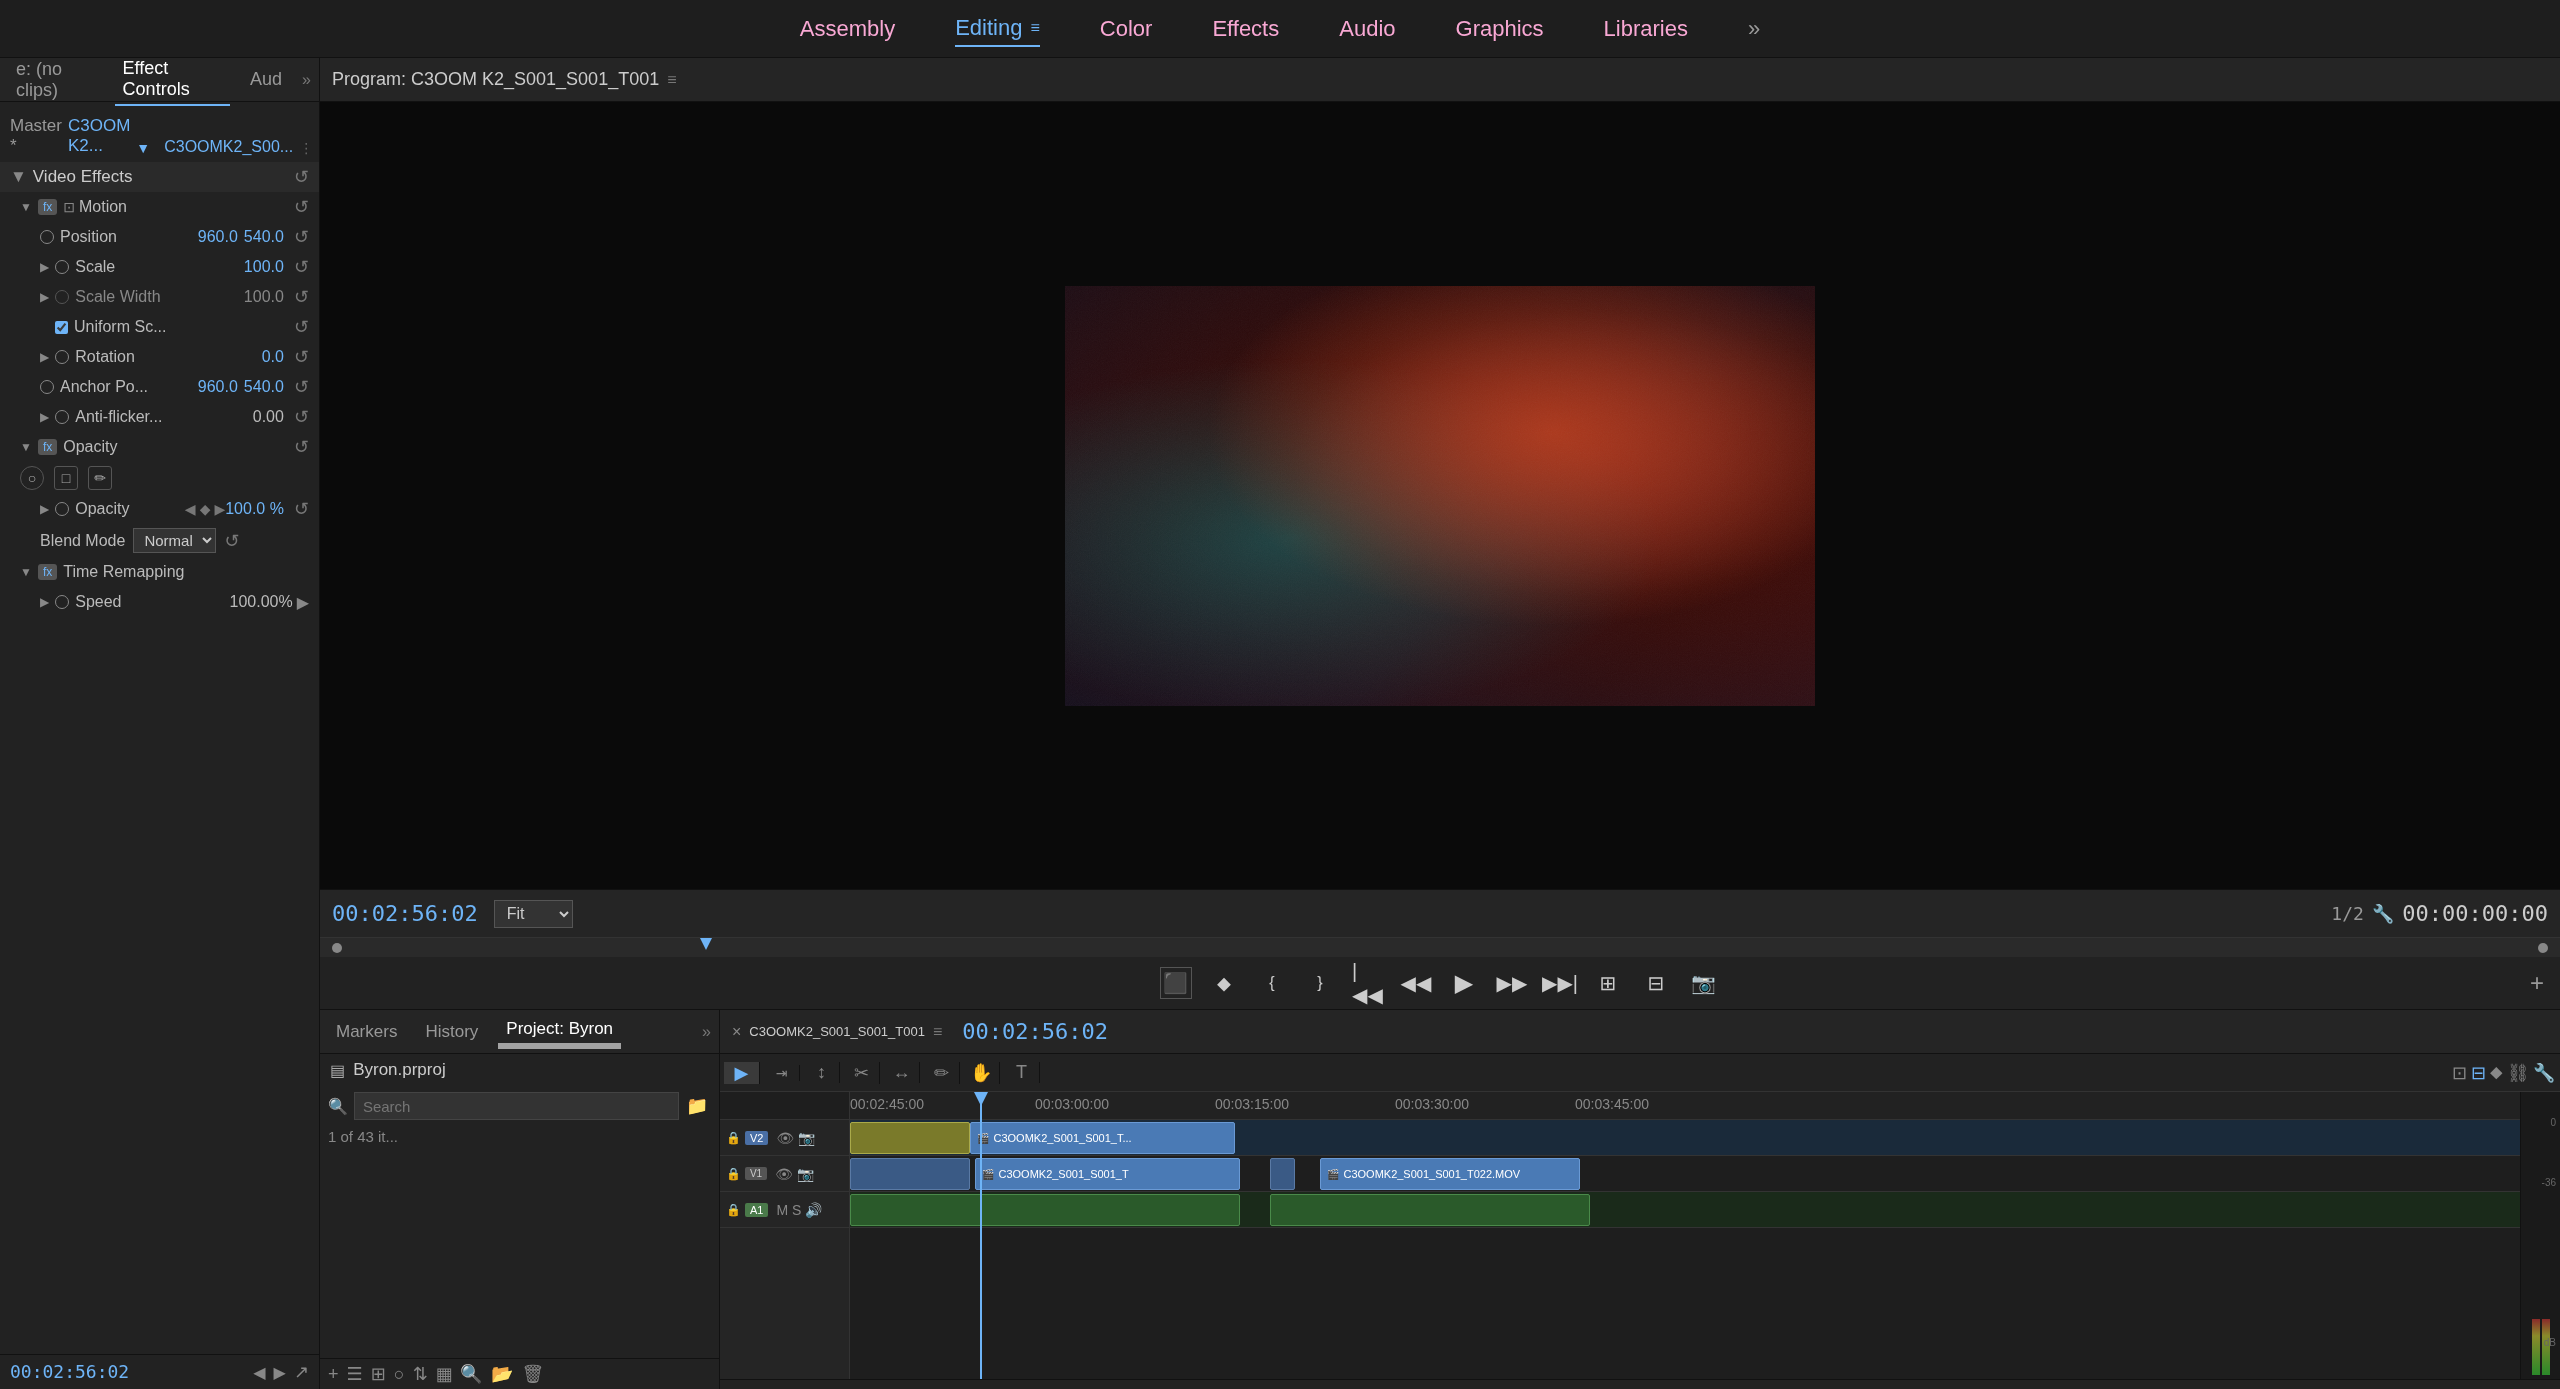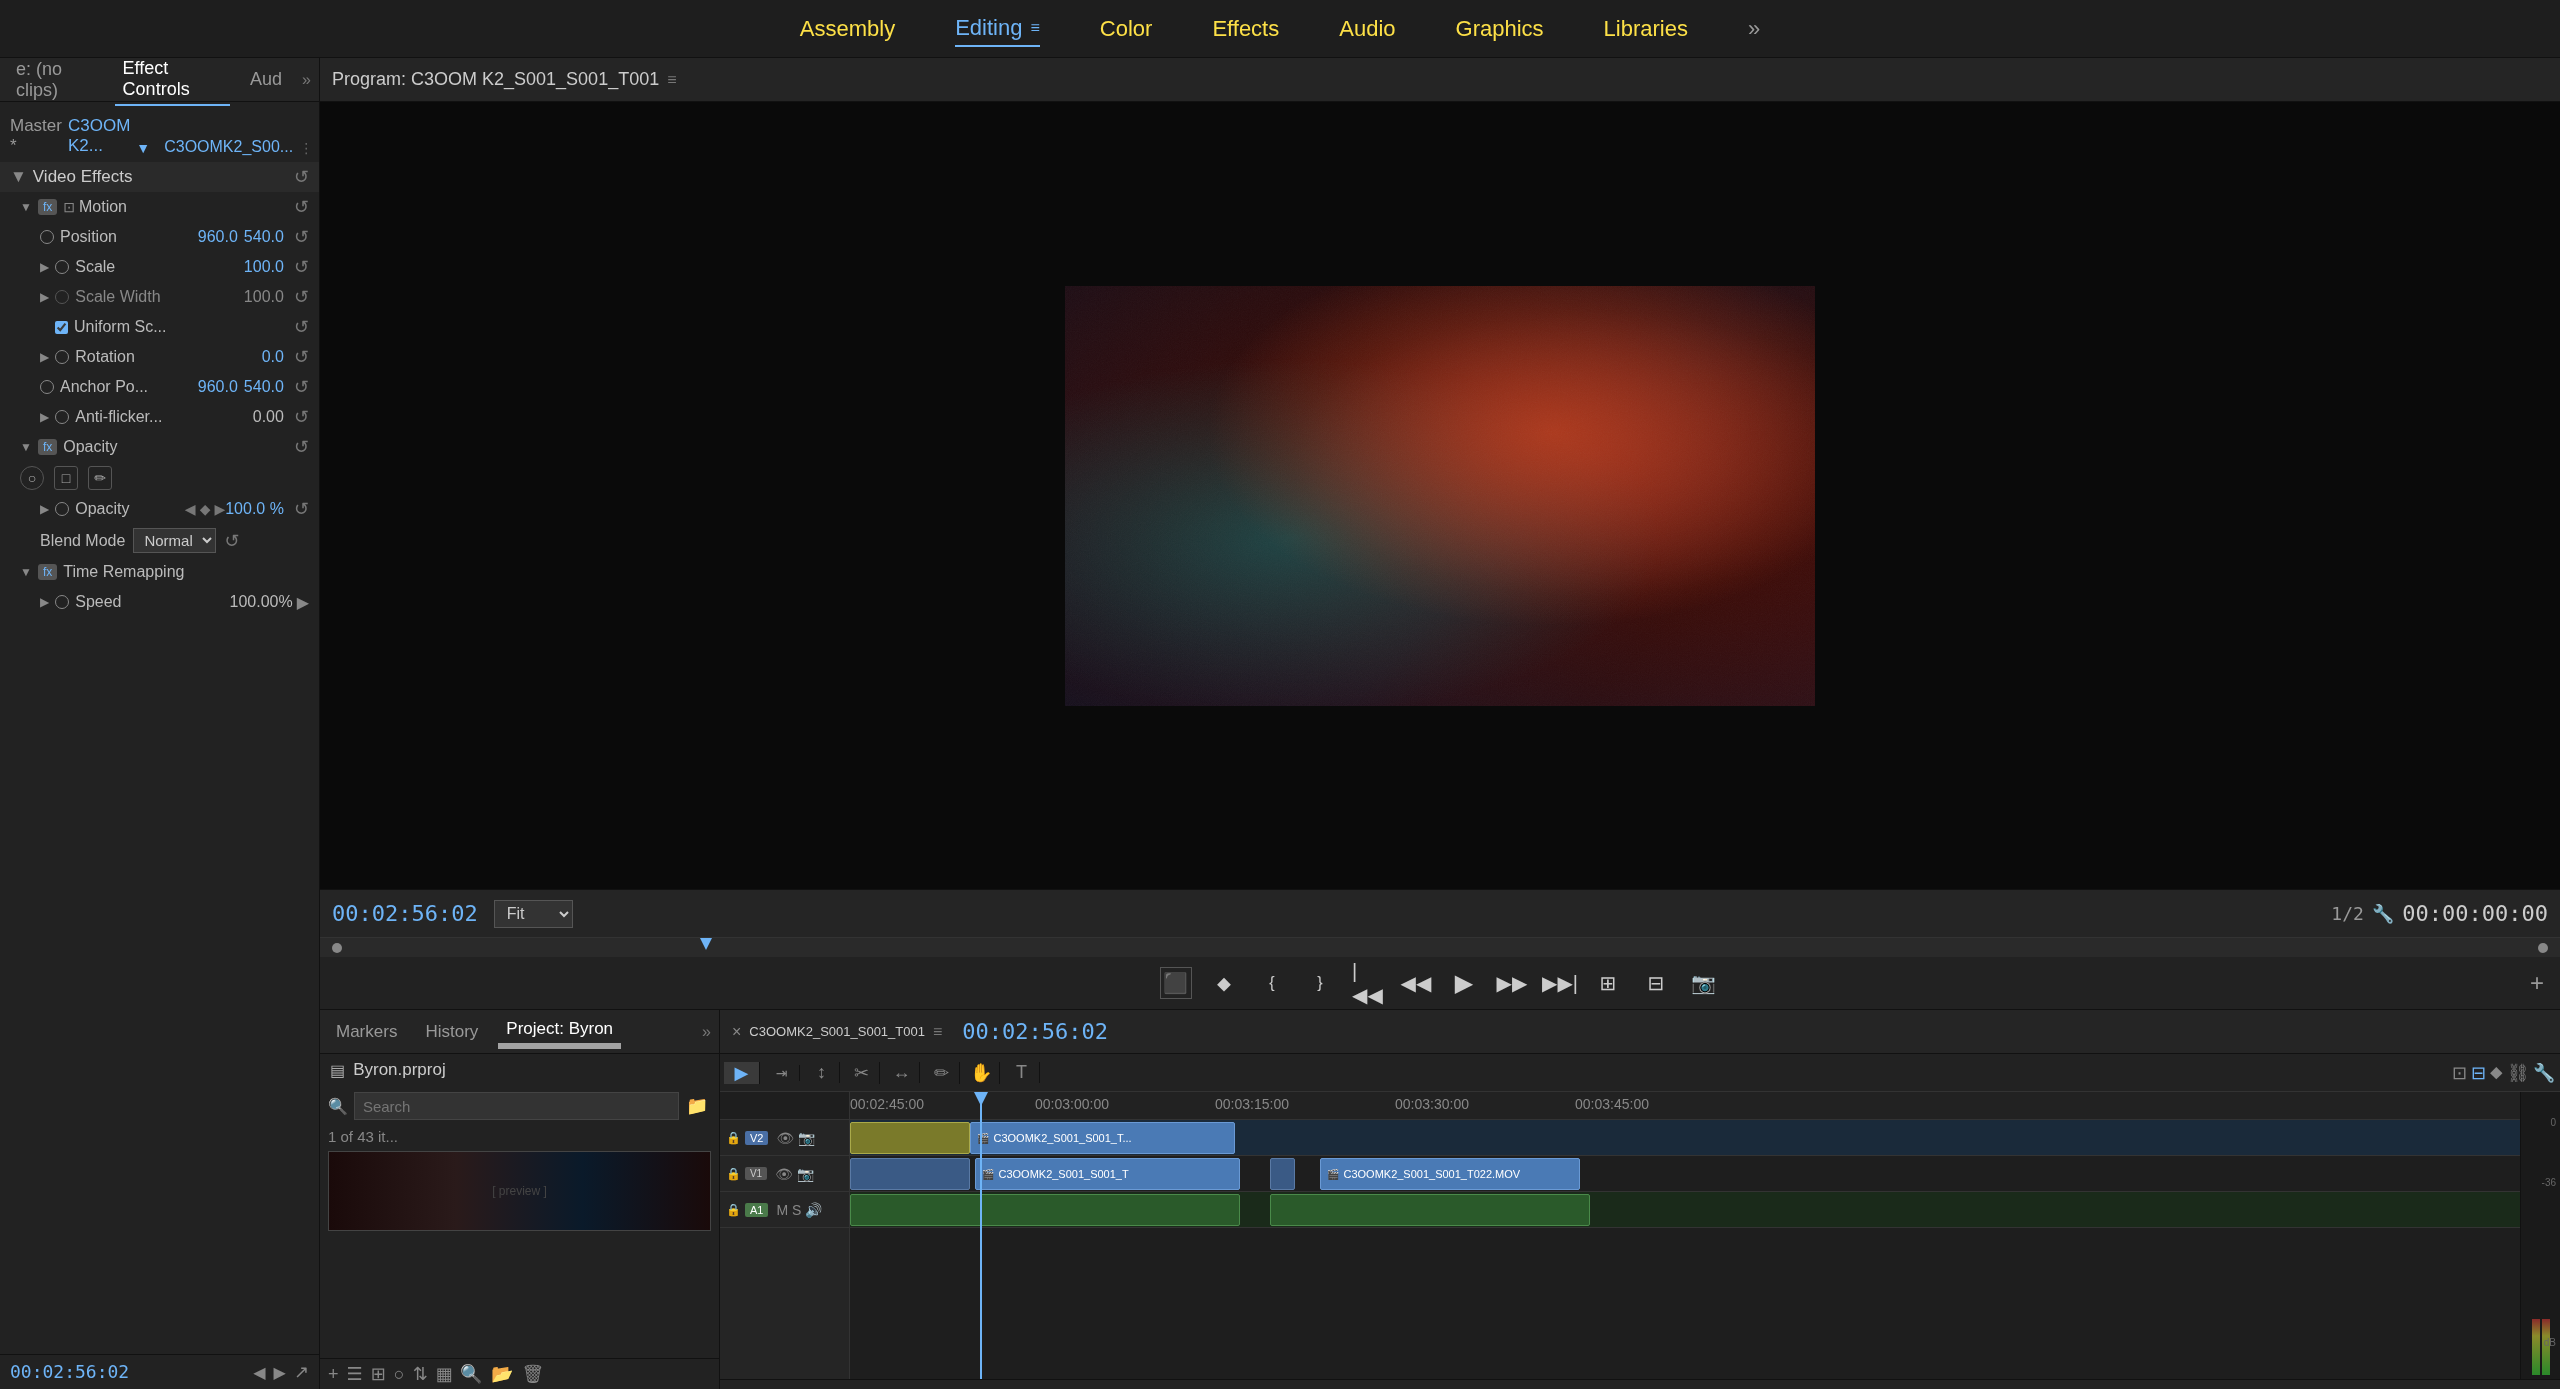--- a/index.html
+++ b/index.html
@@ -24,21 +24,21 @@
       justify-content: center;
       border-bottom: 1px solid #111;
       flex-shrink: 0;
     }
     .top-nav-items {
       display: flex;
       gap: 60px;
       align-items: center;
     }
     .nav-item {
-      color: #fde047;
+      color: #f9a8d4;
       font-size: 22px;
       cursor: pointer;
       padding: 4px 0;
     }
     .nav-item.active {
       color: #6eb4f7;
       border-bottom: 2px solid #6eb4f7;
     }
     .nav-item-with-icon {
       display: flex;
@@ -898,23 +898,20 @@
           <span class="project-file-name">Byron.prproj</span>
         </div>
 
         <div class="project-search-bar">
           <span style="color:#888;font-size:16px;">🔍</span>
           <input class="project-search-input" type="text" placeholder="Search" style="">
           <span class="project-icon-btn">📁</span>
         </div>
         <div class="project-file-info">1 of 43 it...</div>
 
-        <div class="project-thumb" style="background:linear-gradient(90deg,#1a0a0a,#2a1a1a,#0a1a2a,#1a0a0a);display:flex;align-items:center;justify-content:center;">
-          <span style="color:#444;font-size:12px;">[ preview ]</span>
-        </div>
 
         <div class="bottom-toolbar">
           <span class="toolbar-btn">+</span>
           <span class="toolbar-btn">☰</span>
           <span class="toolbar-btn">⊞</span>
           <span class="toolbar-btn">○</span>
           <span class="toolbar-btn">⇅</span>
           <span class="toolbar-btn">▦</span>
           <span class="toolbar-btn">🔍</span>
           <span class="toolbar-btn">📂</span>

